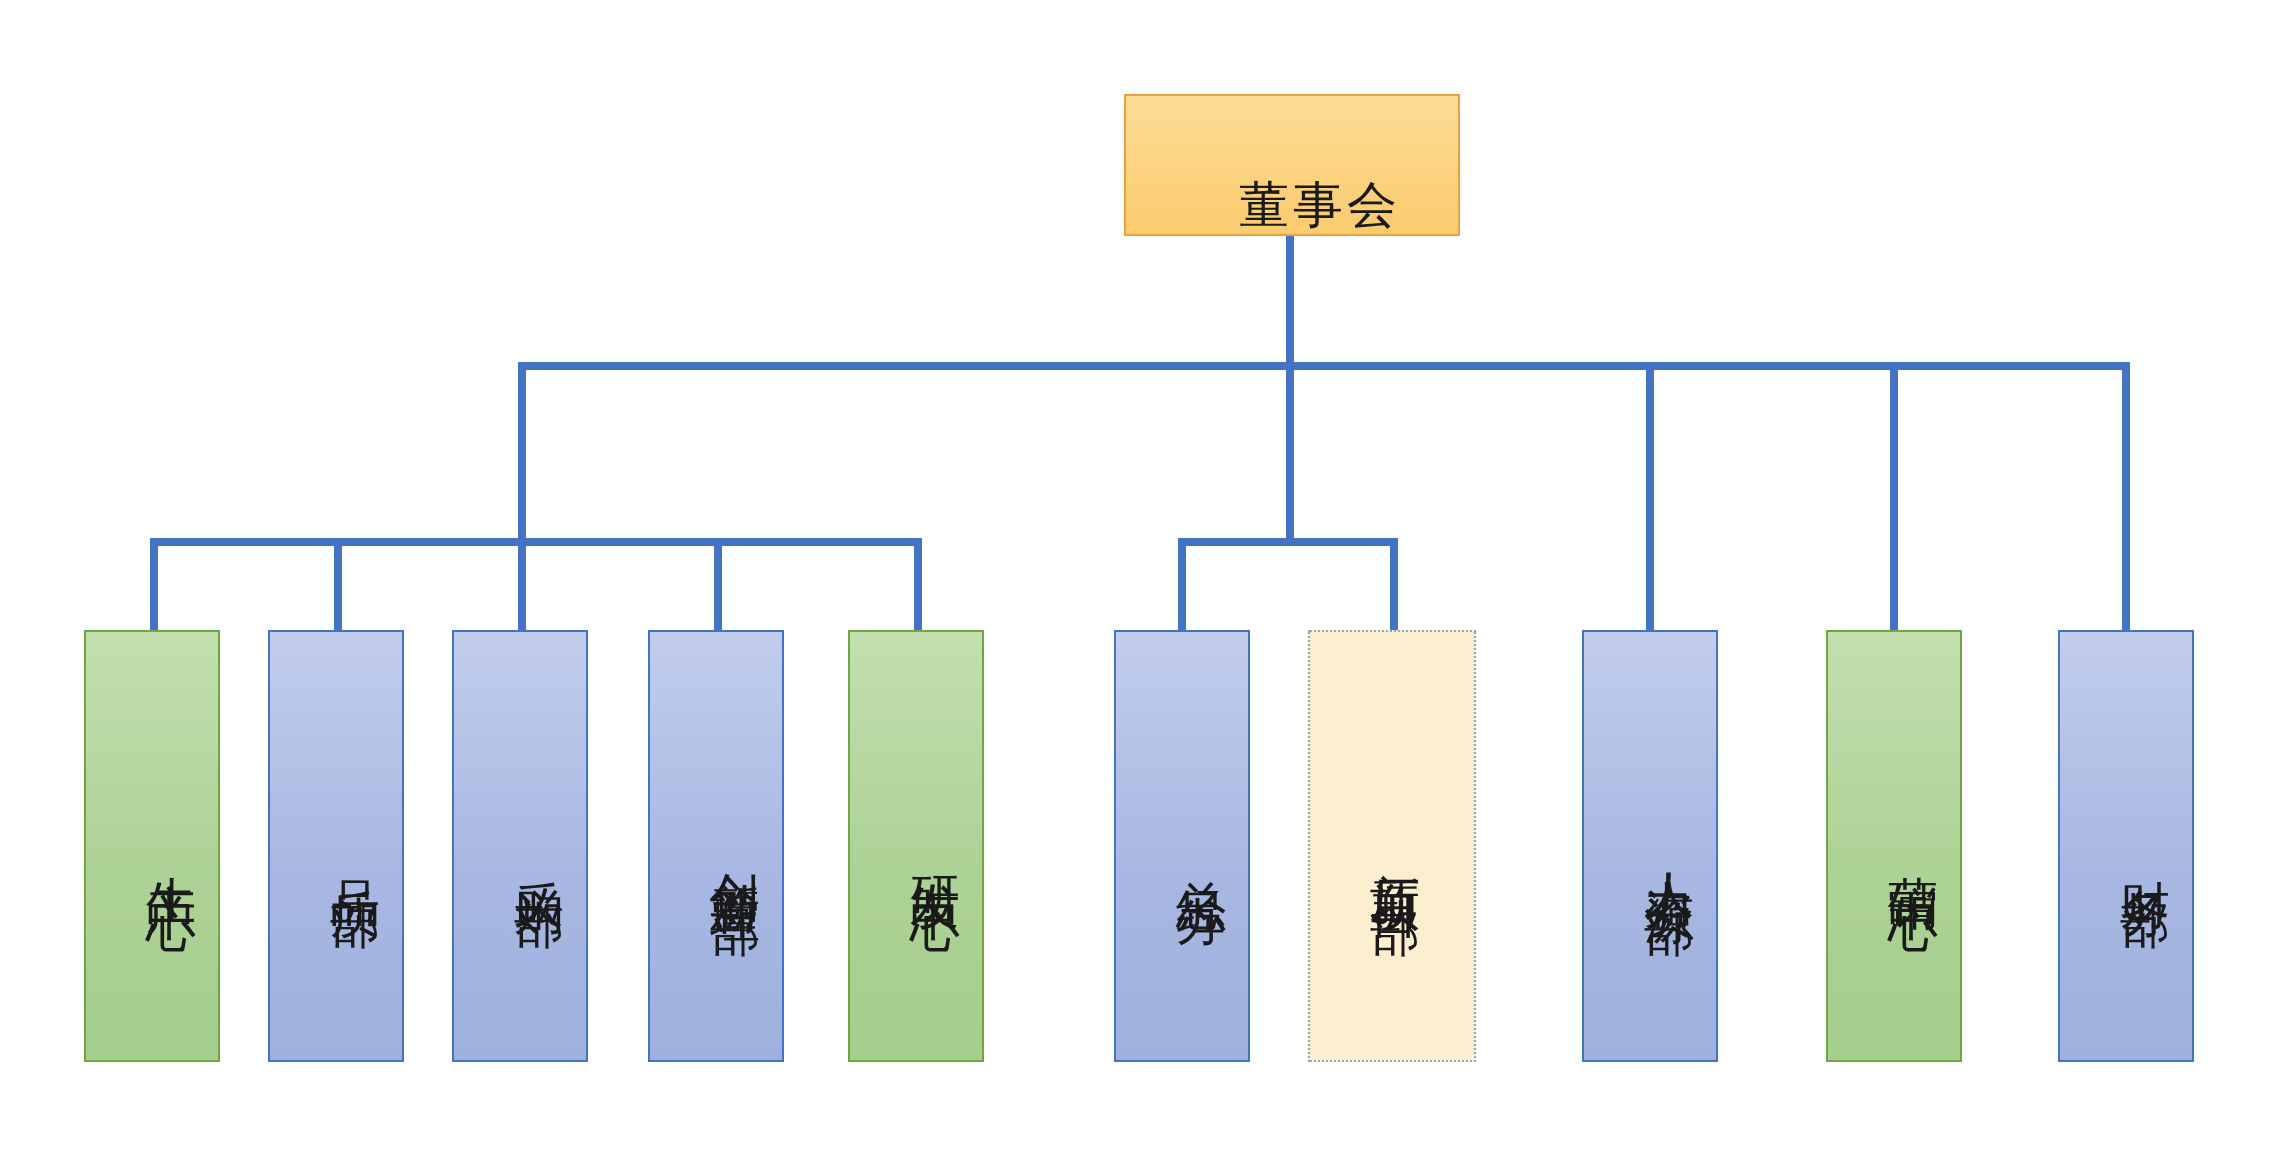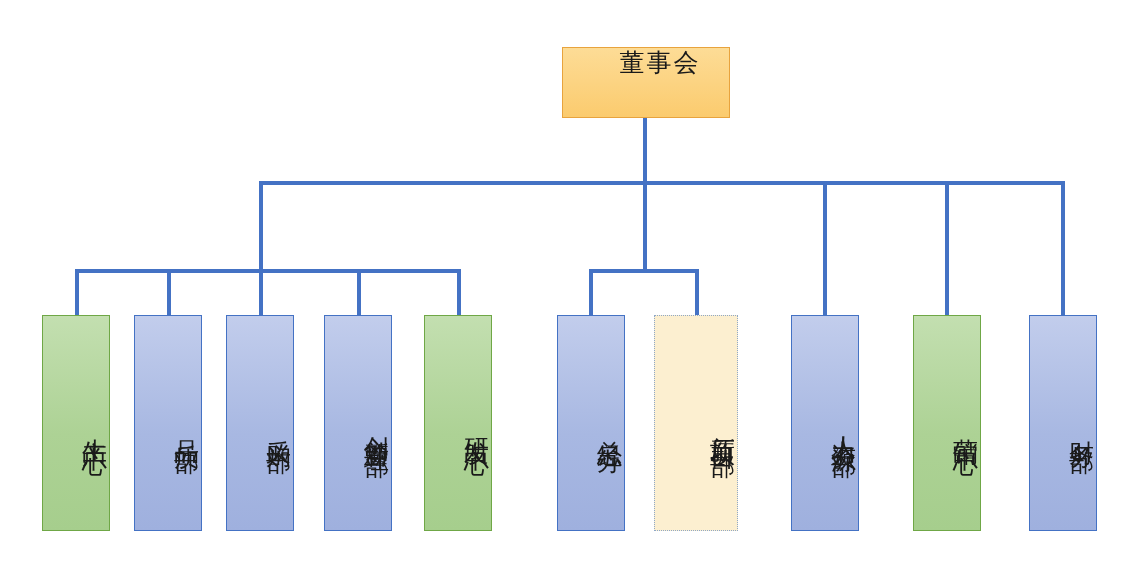--- a/index.html
+++ b/index.html
@@ -24,21 +24,21 @@
     background: #4472C4;
   }
   .conn-h { height: 4px; }
   .conn-v { width: 4px; }
 
   
   .node {
     position: absolute;
     box-sizing: border-box;
     display: flex;
-    align-items: flex-start;
+    align-items: flex-end;
     justify-content: center;
     color: #1a1a1a;
     line-height: 1.16;
     text-align: center;
     padding-left: 28px;
   }
 
   
   .node-root {
     border: 1px solid #E8A33D;

